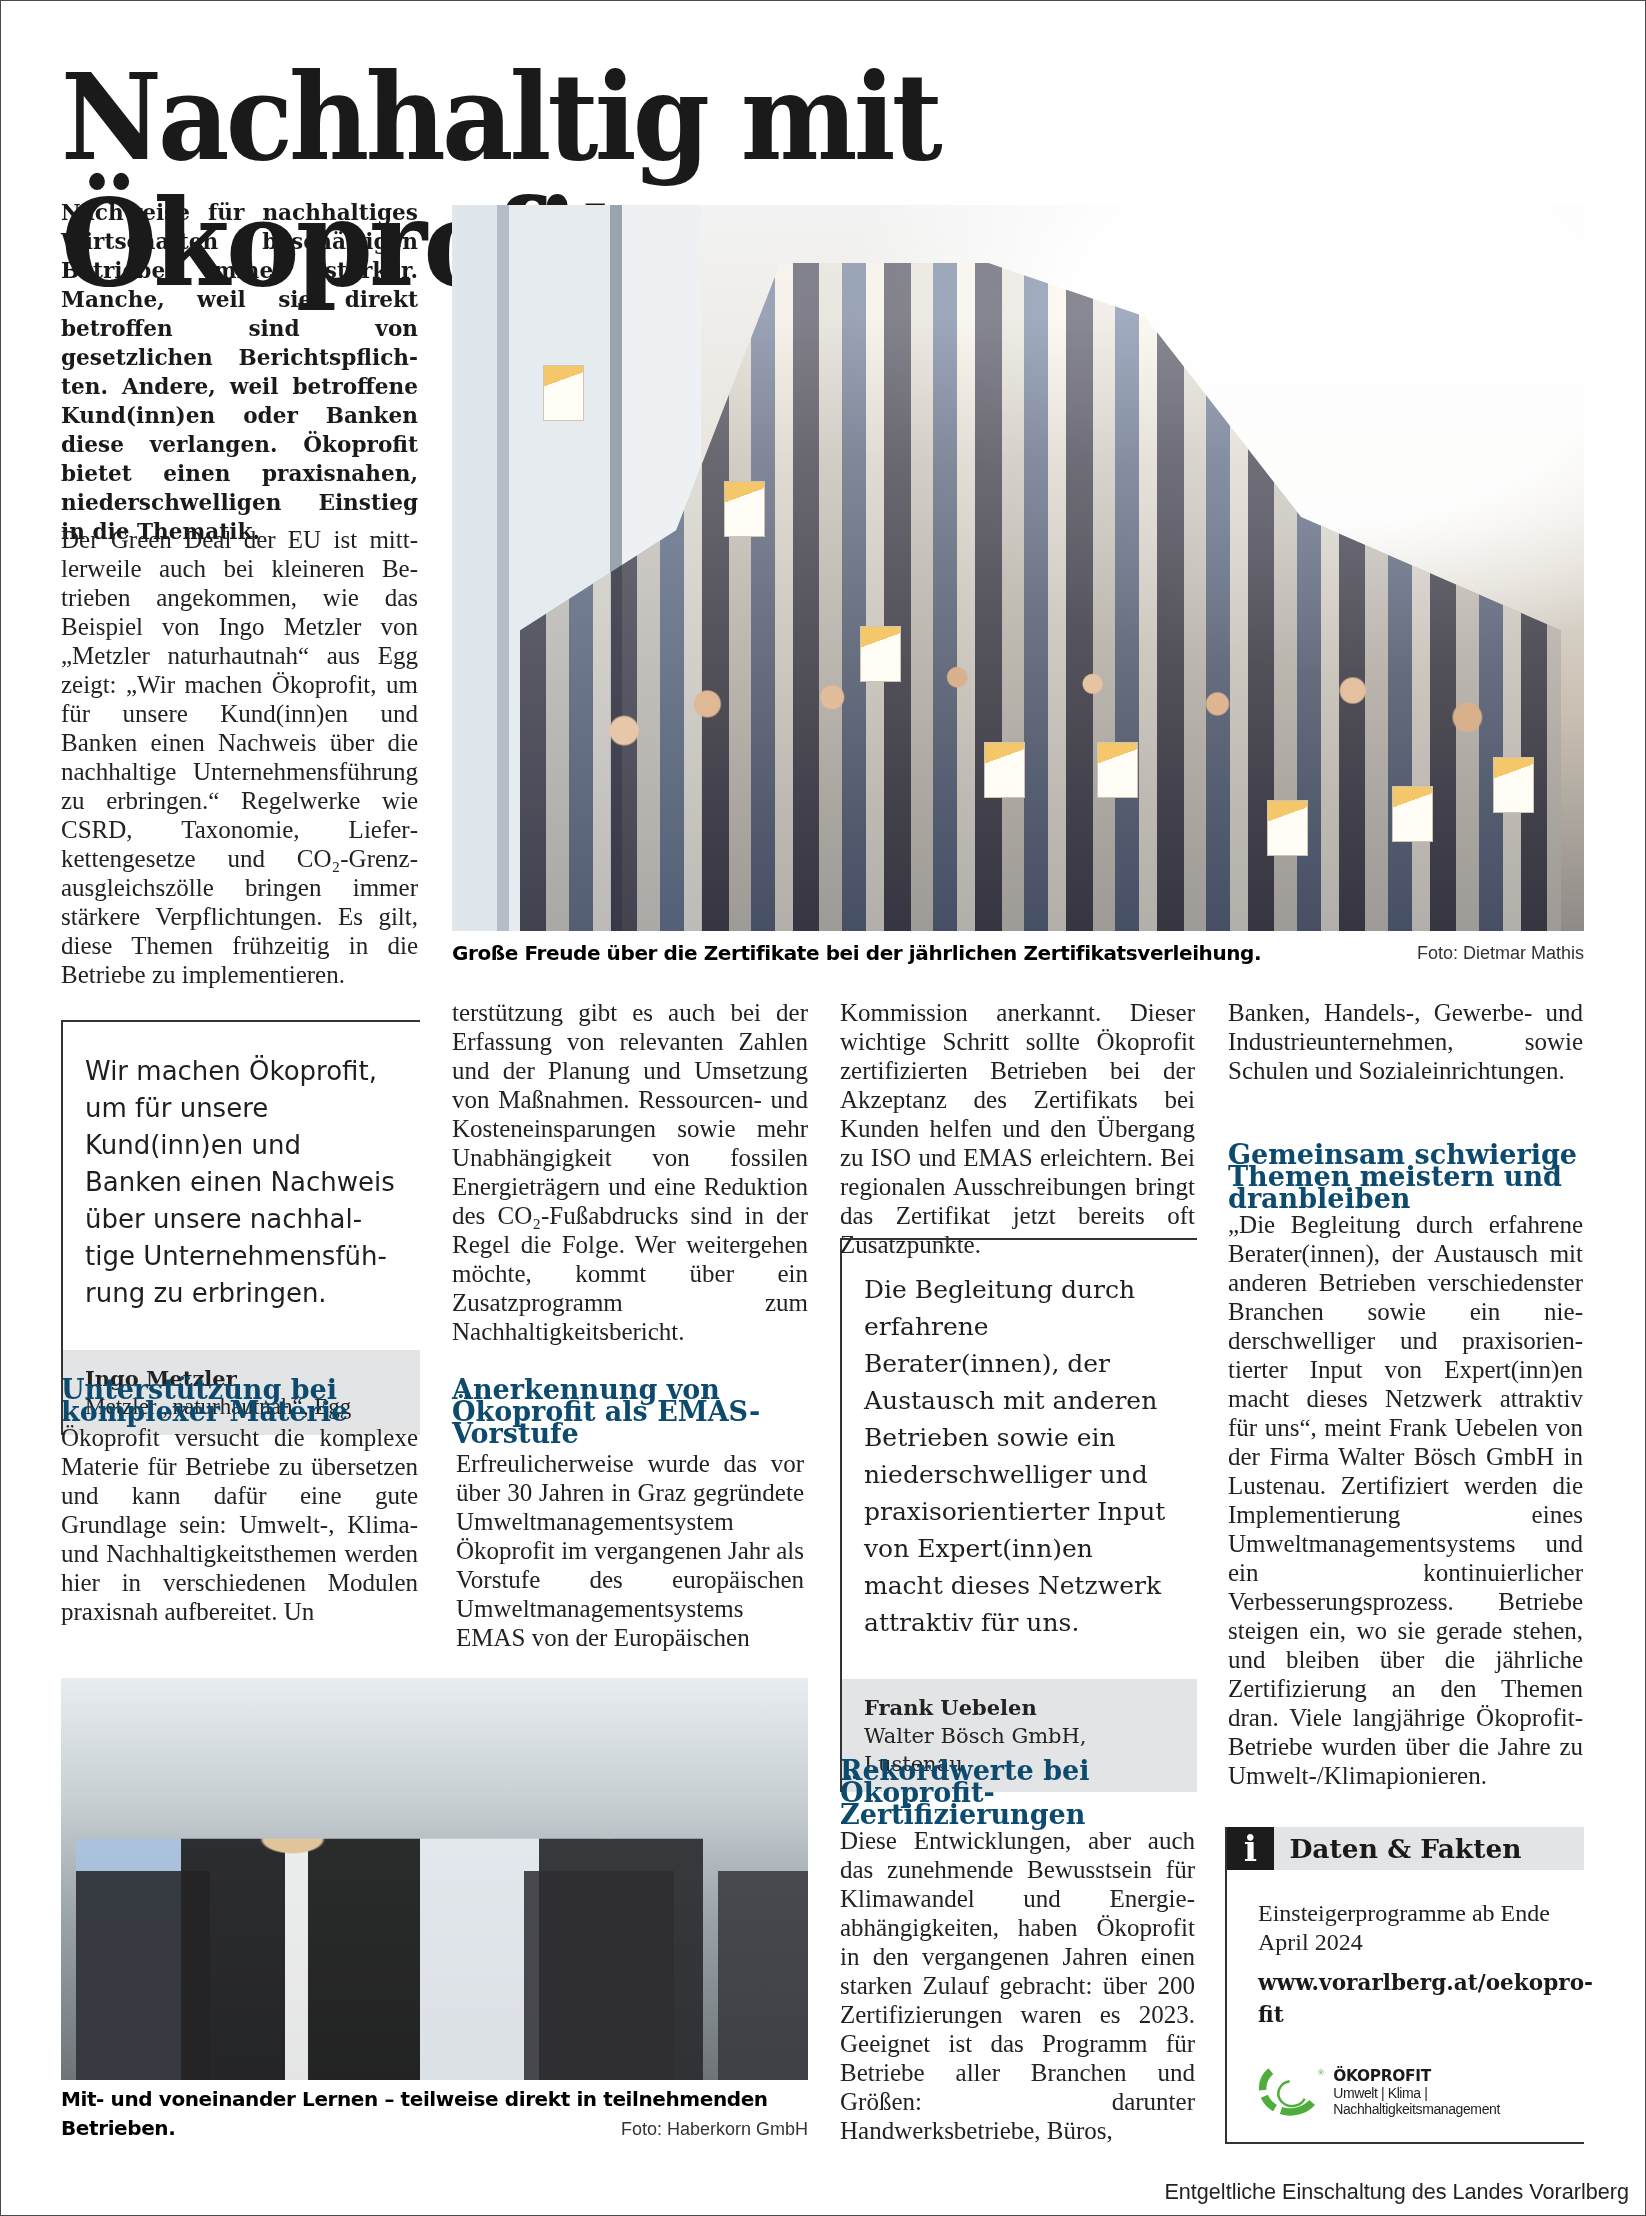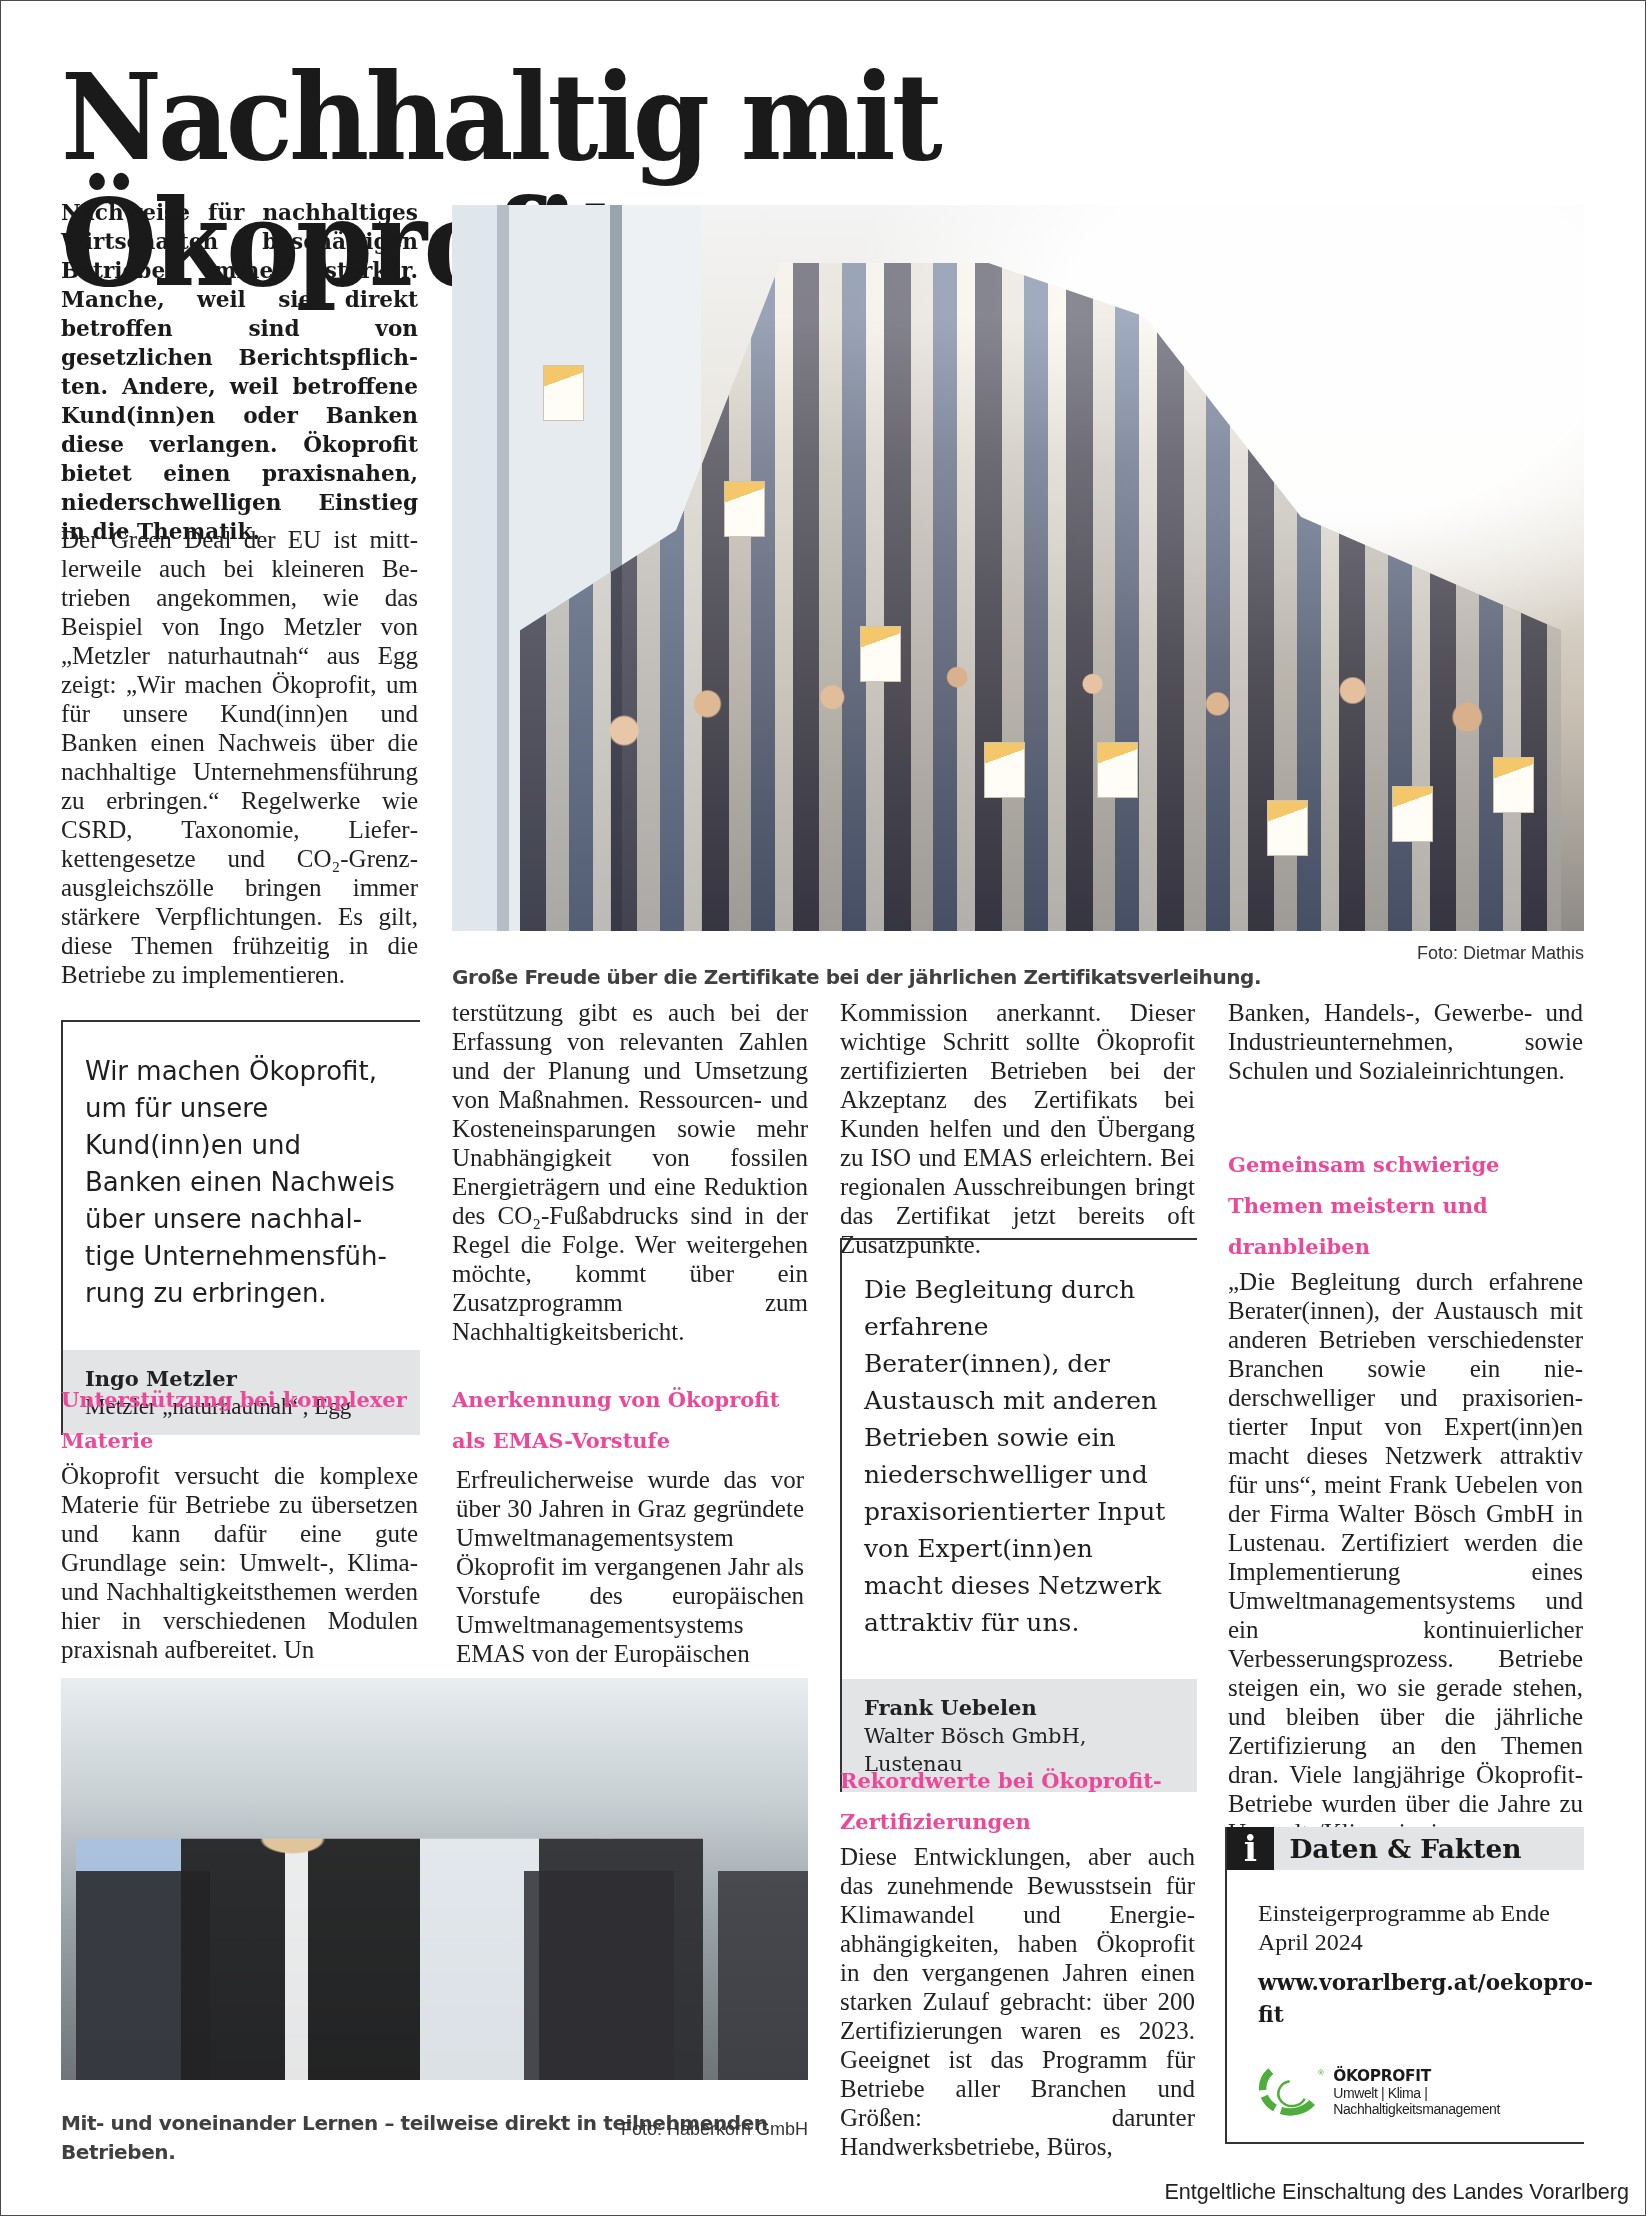--- a/index.html
+++ b/index.html
@@ -16,21 +16,21 @@
     font-size: 120px; line-height: 126px; letter-spacing: -4.2px; color: #1a1a1a;
     transform: scaleX(0.92); transform-origin: left top;
   }
 
   
   .txt {
     font-family: "Liberation Serif", serif; font-size: 25px; line-height: 29px;
     text-align: justify; hyphens: manual; color: #222;
   }
   .lead { font-family: "DejaVu Serif", serif; font-weight: bold; font-size: 21.6px; line-height: 29px; text-align: justify; color: #1a1a1a; }
-  .sub { font-family: "DejaVu Serif", serif; font-weight: bold; font-size: 21px; line-height: 41px; color: #ec4899; }
+  .sub { font-family: "DejaVu Serif", serif; font-weight: bold; font-size: 27px; line-height: 22px; color: #0c4a6e; }
 
   
   .photo { overflow: hidden; }
   .photo-ceremony {
     left: 452px; top: 205px; width: 1132px; height: 726px;
     background:
       radial-gradient(ellipse at 78% 18%, rgba(255,255,255,0.95) 0 22%, transparent 40%),
       linear-gradient(90deg, #dfe6ec 0 4%, #b5bec6 4% 5%, #e6ebef 5% 14%, #9aa4ac 14% 15%, #eef1f3 15% 22%, transparent 22%),
       linear-gradient(180deg, #f3f3f3 0%, #e8e4dc 40%, #c9c0b3 70%, #8e8a86 100%);
   }
@@ -71,21 +71,21 @@
     clip-path: polygon(0 40%, 100% 40%, 100% 100%, 0 100%);
     opacity: 0.9;
   }
   .chairs {
     position: absolute; left: 0; right: 0; bottom: 0; height: 52%;
     background:
       linear-gradient(90deg, transparent 2%, rgba(35,35,38,0.85) 2% 20%, transparent 20% 62%, rgba(45,45,50,0.85) 62% 82%, transparent 82% 88%, rgba(55,55,60,0.85) 88% 100%);
   }
 
   
-  .cap { font-family: "DejaVu Sans", sans-serif; font-weight: bold; font-size: 20px; line-height: 29px; color: #404040; letter-spacing: -0.4px; margin-top: 24px; }
+  .cap { font-family: "DejaVu Sans", sans-serif; font-weight: bold; font-size: 20px; line-height: 29px; color: #000000; letter-spacing: -0.4px; }
   .credit { font-family: "Liberation Sans", sans-serif; font-size: 18px; color: #333; }
 
   
   .quote-box { border-left: 2.1px solid #333; border-top: 2.1px solid #333; }
   .quote-text { font-family: "DejaVu Sans", sans-serif; font-size: 26px; line-height: 37px; color: #1f1f1f; padding: 31px 21px 38px 22px; }
   .quote-src { background: #e3e4e6; padding: 15.4px 22px 14px 22px; font-family: "DejaVu Serif", serif; font-size: 21px; line-height: 28px; color: #222; }
   .quote-src .name { font-weight: bold; display: block; }
   .quote-src .org { display: block; font-family: "Liberation Serif", serif; font-size: 23px; }
 
   

